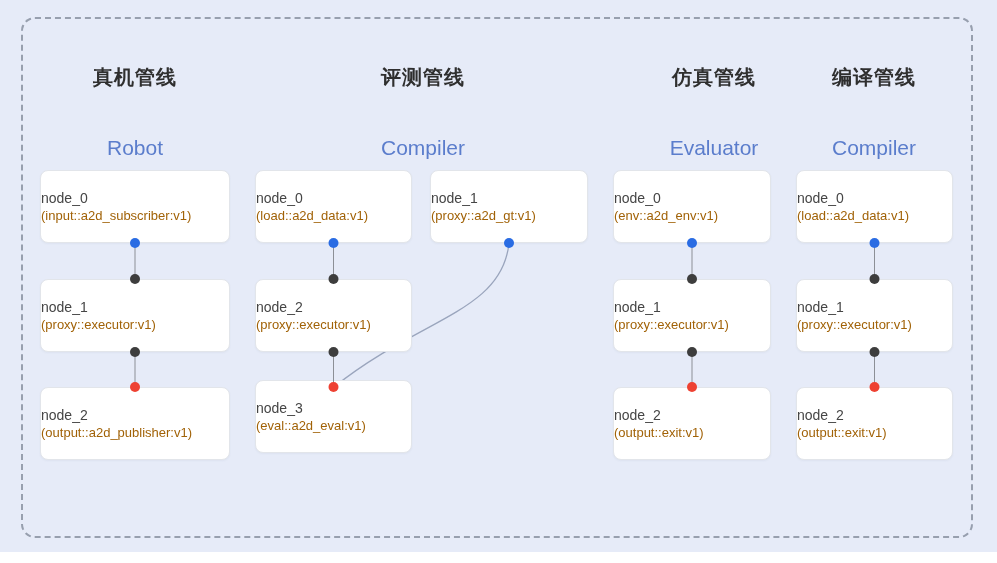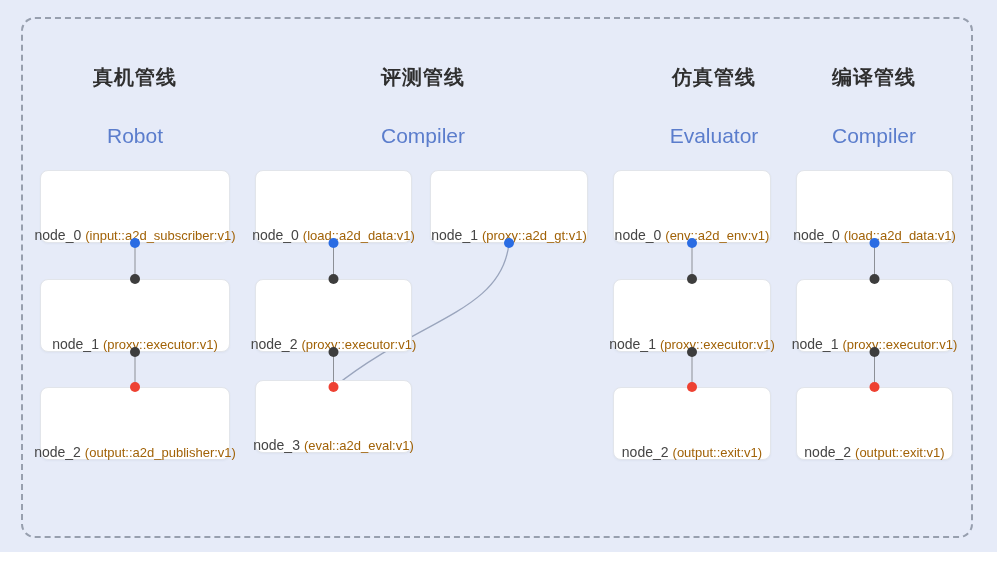--- a/index.html
+++ b/index.html
@@ -11,29 +11,29 @@
   .frame{
     position:absolute;left:21px;top:17px;width:952px;height:521px;
     box-sizing:border-box;border:2px dashed #979fae;border-radius:14px;
   }
   svg.layer{position:absolute;left:0;top:0;width:997px;height:563px;pointer-events:none;}
   .hdr-zh{
     position:absolute;top:64px;transform:translateX(-50%);
     font-size:20px;font-weight:700;color:#2f2f2f;white-space:nowrap;letter-spacing:1px;
   }
   .hdr-en{
-    position:absolute;top:124px;transform:translateX(-50%);
+    position:absolute;top:136px;transform:translateX(-50%);
     font-size:21px;font-weight:400;color:#5b7dcc;white-space:nowrap;
   }
   .cx-robot{left:135px;} .cx-eval{left:423px;} .cx-sim{left:691px;margin-left:23px;} .cx-comp{left:874px;}
   .node-box{
     position:absolute;box-sizing:border-box;height:73px;
     background:#ffffff;border:1px solid #e2e5ea;border-radius:8px;
     box-shadow:0 1px 2px rgba(60,70,100,0.05);
-    display:flex;flex-direction:row;align-items:flex-end;justify-content:center;gap:4px;
+    display:flex;flex-direction:column;align-items:flex-start;justify-content:center;gap:4px;
   }
   .node-title{font-size:14px;color:#454545;line-height:1;}
   .node-sub{font-size:13px;color:#a16207;line-height:1;}
   
   .b-r0{left:40px;top:170px;width:190px;}
   .b-r1{left:40px;top:279px;width:190px;}
   .b-r2{left:40px;top:387px;width:190px;}
   
   .b-e0{left:255px;top:170px;width:157px;}
   .b-e1{left:430px;top:170px;width:158px;}

